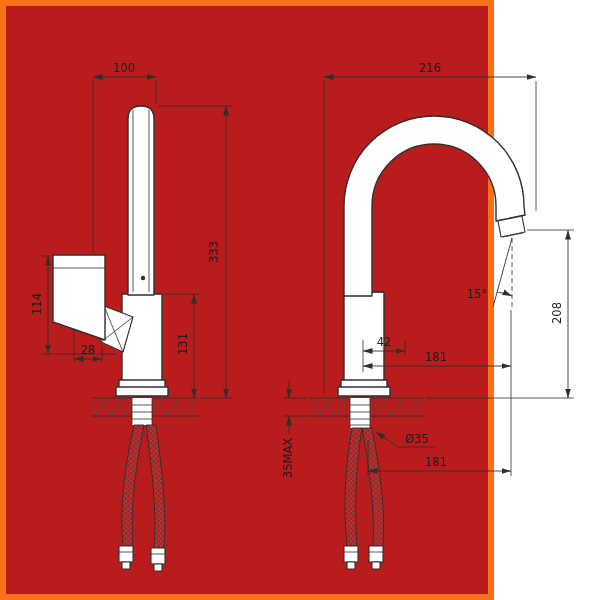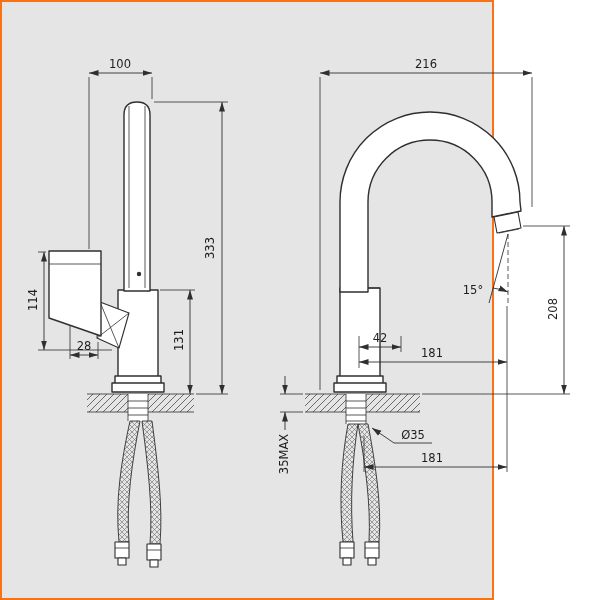--- a/index.html
+++ b/index.html
@@ -1,18 +1,18 @@
 <!DOCTYPE html>
 <html><head>
 <meta charset="utf-8">
 <style>
   html,body{margin:0;padding:0;background:#fff;}
   .page{
-    width:494px;height:600px;background:#e5e5e5;position:relative;
-    border:2px solid #f97316;box-sizing:border-box;
+    width:494px;height:600px;background:#b91c1c;position:relative;
+    border:6px solid #f97316;box-sizing:border-box;
     font-family:"DejaVu Sans", sans-serif;
   }
   svg{display:block;}
   .obj{fill:#ffffff;stroke:#2f2f2f;stroke-width:1.4;stroke-linejoin:round;}
   .obj2{fill:#ffffff;stroke:#2f2f2f;stroke-width:1.1;stroke-linejoin:round;}
   .thin{fill:none;stroke:#2f2f2f;stroke-width:0.8;}
   .dim{fill:none;stroke:#2f2f2f;stroke-width:0.9;}
   .dash{fill:none;stroke:#2f2f2f;stroke-width:0.8;stroke-dasharray:5 3;}
   .dimtext{font:11.5px "DejaVu Sans",sans-serif;fill:#1d1d1d;}
   .hose{stroke:#2f2f2f;stroke-width:0.9;}

